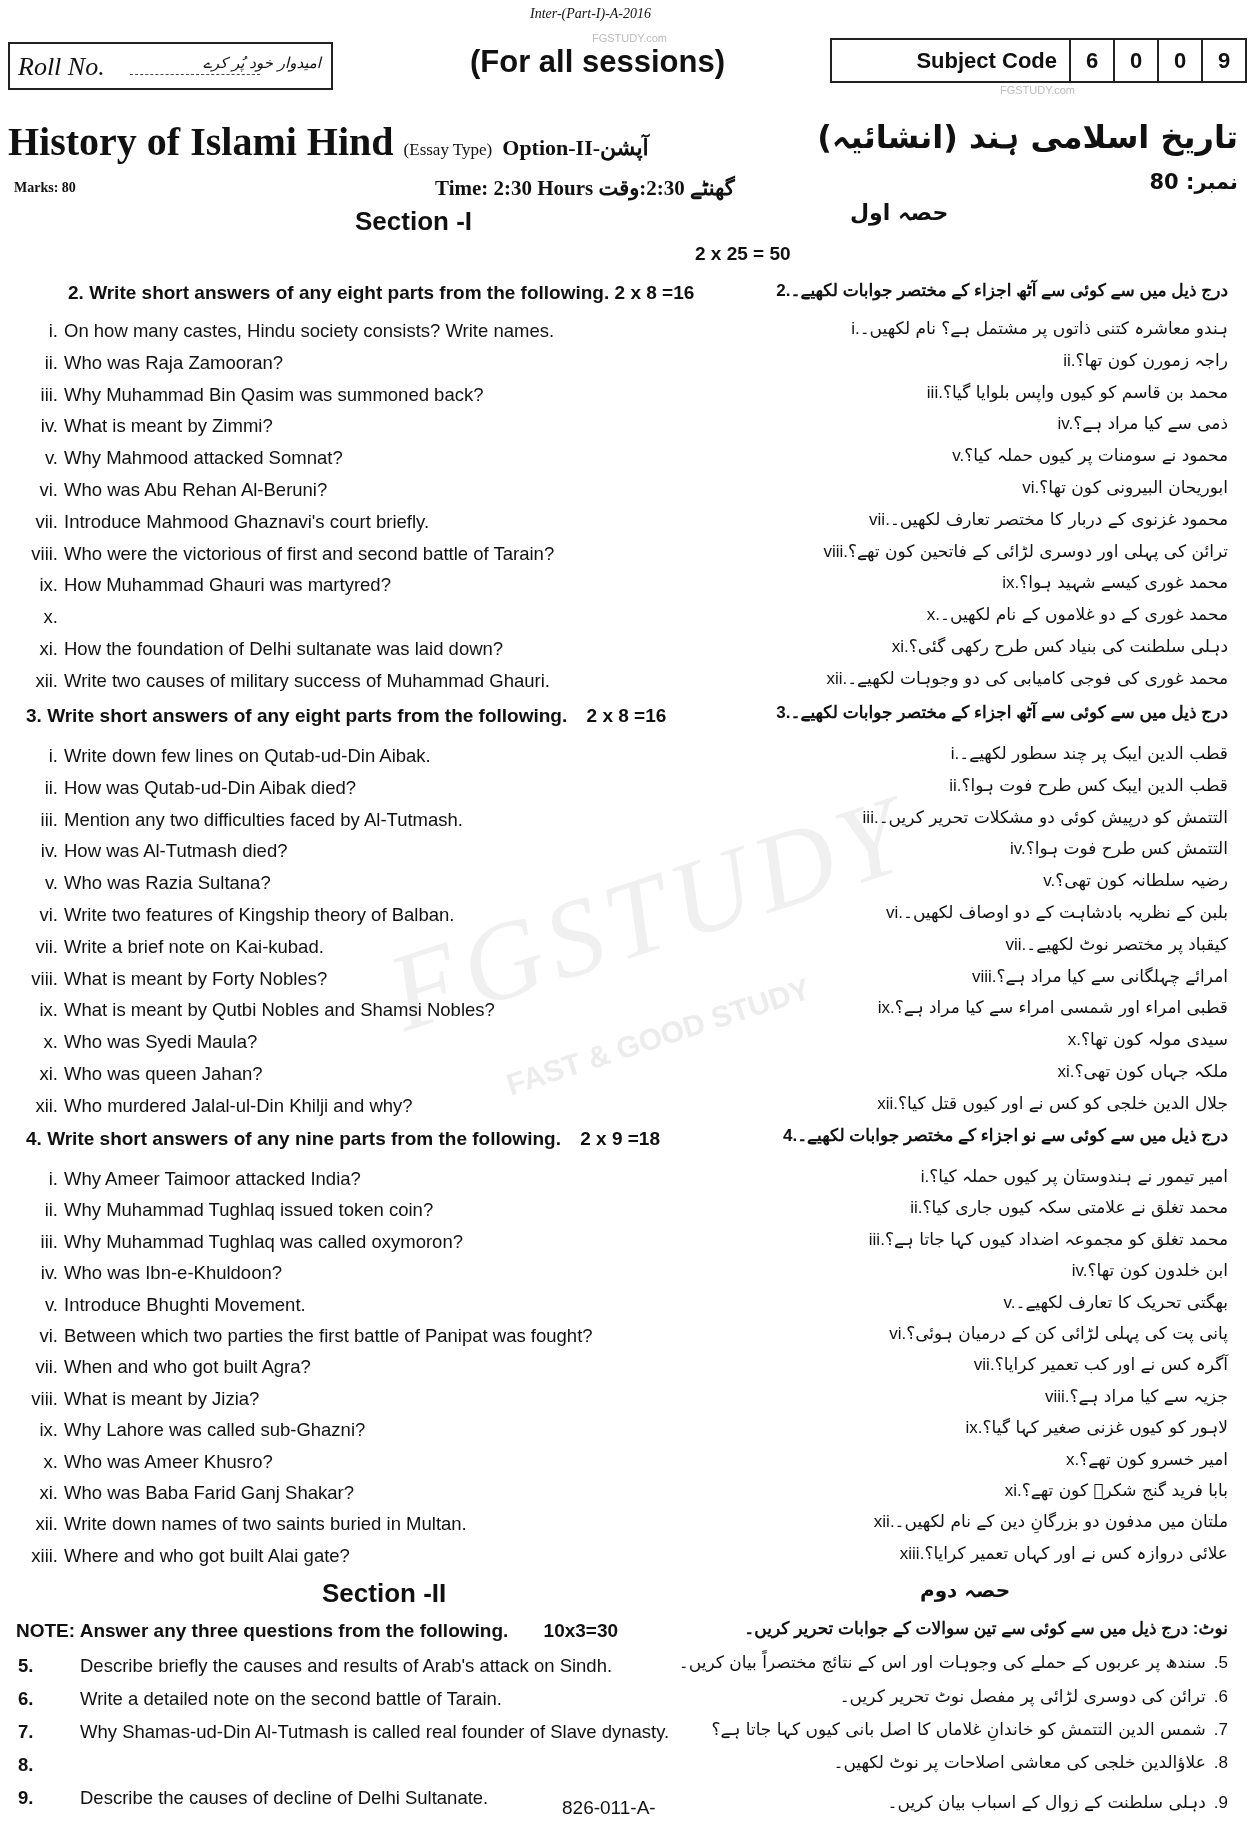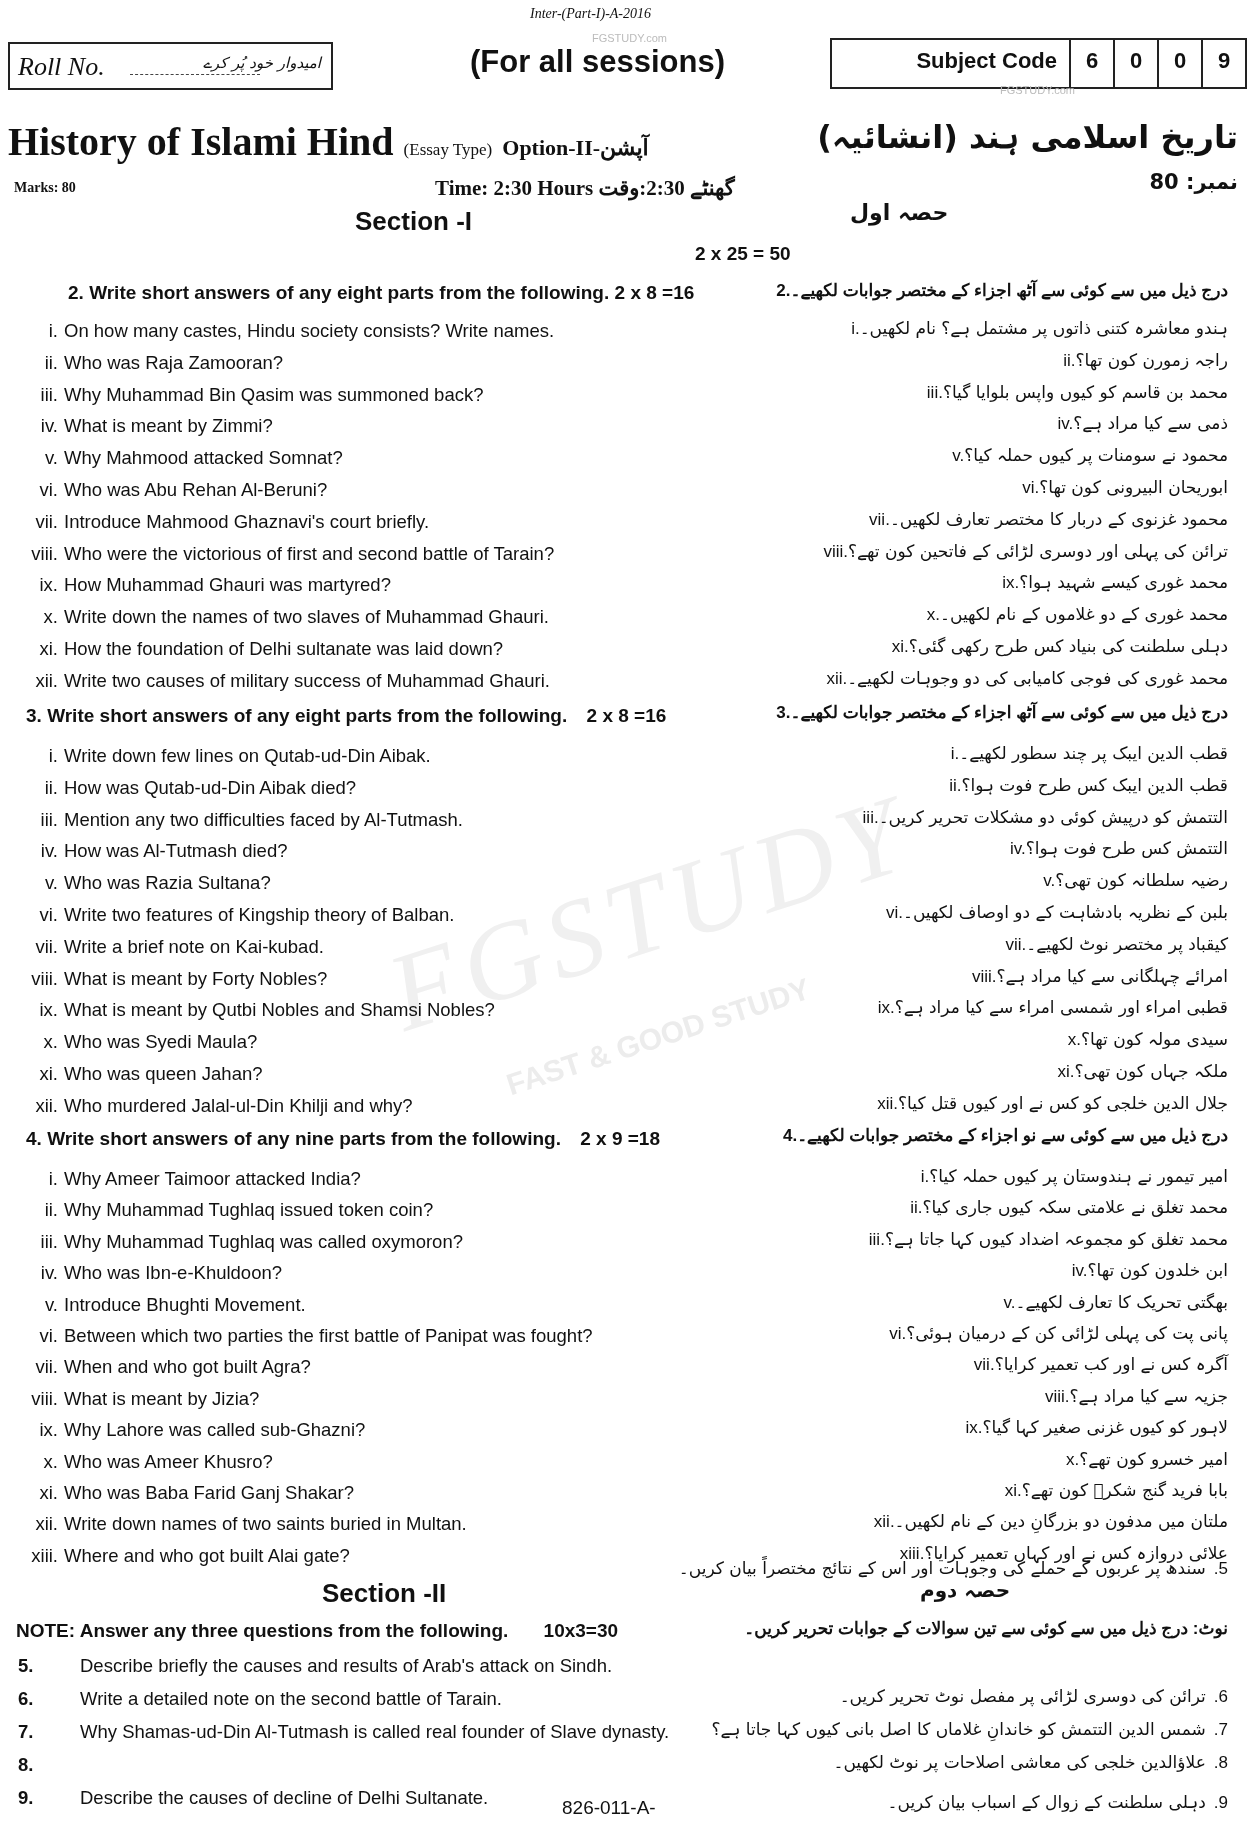--- a/index.html
+++ b/index.html
@@ -8,21 +8,21 @@
   .serif { font-family: "Liberation Serif", serif; }
   .sans { font-family: "Liberation Sans", sans-serif; }
   .urdu { font-family: "DejaVu Sans", sans-serif; direction: rtl; unicode-bidi: plaintext; }
 
   #exam-code { left: 530px; top: 6px; font-size: 14px; font-style: italic; }
   #roll-box { left: 8px; top: 42px; width: 325px; height: 48px; border: 2px solid #222; box-sizing: border-box; }
   #roll-label { left: 8px; top: 8px; font-size: 26px; font-style: italic; }
   #roll-line { left: 120px; top: 30px; width: 130px; border-bottom: 1.5px dashed #444; }
   #roll-urdu { right: 10px; top: 10px; font-size: 15px; font-style: italic; }
   #sessions { left: 470px; top: 44px; font-size: 31px; font-weight: bold; }
-  #subj-box { left: 830px; top: 38px; height: 51px; display: flex; border: 2px solid #222; box-sizing: border-box; }
+  #subj-box { left: 830px; top: 38px; height: 45px; display: flex; border: 2px solid #222; box-sizing: border-box; }
   #subj-label { width: 225px; text-align: right; padding-right: 12px; font-size: 22px; font-weight: bold; line-height: 41px; border-right: 2px solid #222; }
   .subj-digit { width: 42px; text-align: center; font-size: 22px; font-weight: bold; line-height: 41px; border-right: 2px solid #222; }
   .subj-digit:last-child { border-right: none; }
 
   #title { left: 8px; top: 118px; font-size: 40px; font-weight: bold; }
   #title-type { font-size: 17px; font-weight: normal; }
   #title-option { font-size: 22px; font-weight: bold; }
   #title-urdu { right: 12px; top: 118px; font-size: 32px; font-weight: bold; }
   #marks { left: 14px; top: 180px; font-size: 14px; font-weight: bold; }
   #time { left: 435px; top: 176px; font-size: 21px; font-weight: bold; }
@@ -139,21 +139,20 @@
       <span>Who were the victorious of first and second battle of Tarain?</span>
     </div>
     <div class="abs urdu-line urdu" style="right: 22px; top: 540.6px;"><span class="num">viii.</span><span>ترائن کی پہلی اور دوسری لڑائی کے فاتحین کون تھے؟</span></div>
     <div class="abs qitem" style="left: 10px; top: 574.4px;">
       <span class="qnum">ix.</span>
       <span>How Muhammad Ghauri was martyred?</span>
     </div>
     <div class="abs urdu-line urdu" style="right: 22px; top: 572.4px;"><span class="num">ix.</span><span>محمد غوری کیسے شہید ہوا؟</span></div>
     <div class="abs qitem" style="left: 10px; top: 606.2px;">
       <span class="qnum">x.</span>
-      <span>Write down the names of two slaves of Muhammad Ghauri.</span>
     </div>
     <div class="abs urdu-line urdu" style="right: 22px; top: 604.2px;"><span class="num">x.</span><span>محمد غوری کے دو غلاموں کے نام لکھیں۔</span></div>
     <div class="abs qitem" style="left: 10px; top: 638px;">
       <span class="qnum">xi.</span>
       <span>How the foundation of Delhi sultanate was laid down?</span>
     </div>
     <div class="abs urdu-line urdu" style="right: 22px; top: 636px;"><span class="num">xi.</span><span>دہلی سلطنت کی بنیاد کس طرح رکھی گئی؟</span></div>
     <div class="abs qitem" style="left: 10px; top: 669.8px;">
       <span class="qnum">xii.</span>
       <span>Write two causes of military success of Muhammad Ghauri.</span>
@@ -313,21 +312,21 @@
 <div class="abs" id="note">
   <span>NOTE: Answer any three questions from the following.</span>
   <span style="margin-left:30px;">10x3=30</span>
 </div>
 <div class="abs urdu-line" style="right:22px;top:1618px;font-weight:bold;">نوٹ: درج ذیل میں سے کوئی سے تین سوالات کے جوابات تحریر کریں۔</div>
 <div id="s2-items">
     <div class="abs s2-item" style="left: 0px; top: 1655px;">
       <span class="s2-num">5.</span>
       <span>Describe briefly the causes and results of Arab's attack on Sindh.</span>
     </div>
-    <div class="abs urdu-line urdu" style="right: 22px; top: 1558px;"><span class="num">5.</span><span>سندھ پر عربوں کے حملے کی وجوہات اور اس کے نتائج مختصراً بیان کریں۔</span></div>
+    <div class="abs urdu-line urdu" style="right: 22px; top: 1652px;"><span class="num">5.</span><span>سندھ پر عربوں کے حملے کی وجوہات اور اس کے نتائج مختصراً بیان کریں۔</span></div>
     <div class="abs s2-item" style="left: 0px; top: 1688px;">
       <span class="s2-num">6.</span>
       <span>Write a detailed note on the second battle of Tarain.</span>
     </div>
     <div class="abs urdu-line urdu" style="right: 22px; top: 1686px;"><span class="num">6.</span><span>ترائن کی دوسری لڑائی پر مفصل نوٹ تحریر کریں۔</span></div>
     <div class="abs s2-item" style="left: 0px; top: 1721px;">
       <span class="s2-num">7.</span>
       <span>Why Shamas-ud-Din Al-Tutmash is called real founder of Slave dynasty.</span>
     </div>
     <div class="abs urdu-line urdu" style="right: 22px; top: 1719px;"><span class="num">7.</span><span>شمس الدین التتمش کو خاندانِ غلاماں کا اصل بانی کیوں کہا جاتا ہے؟</span></div>

